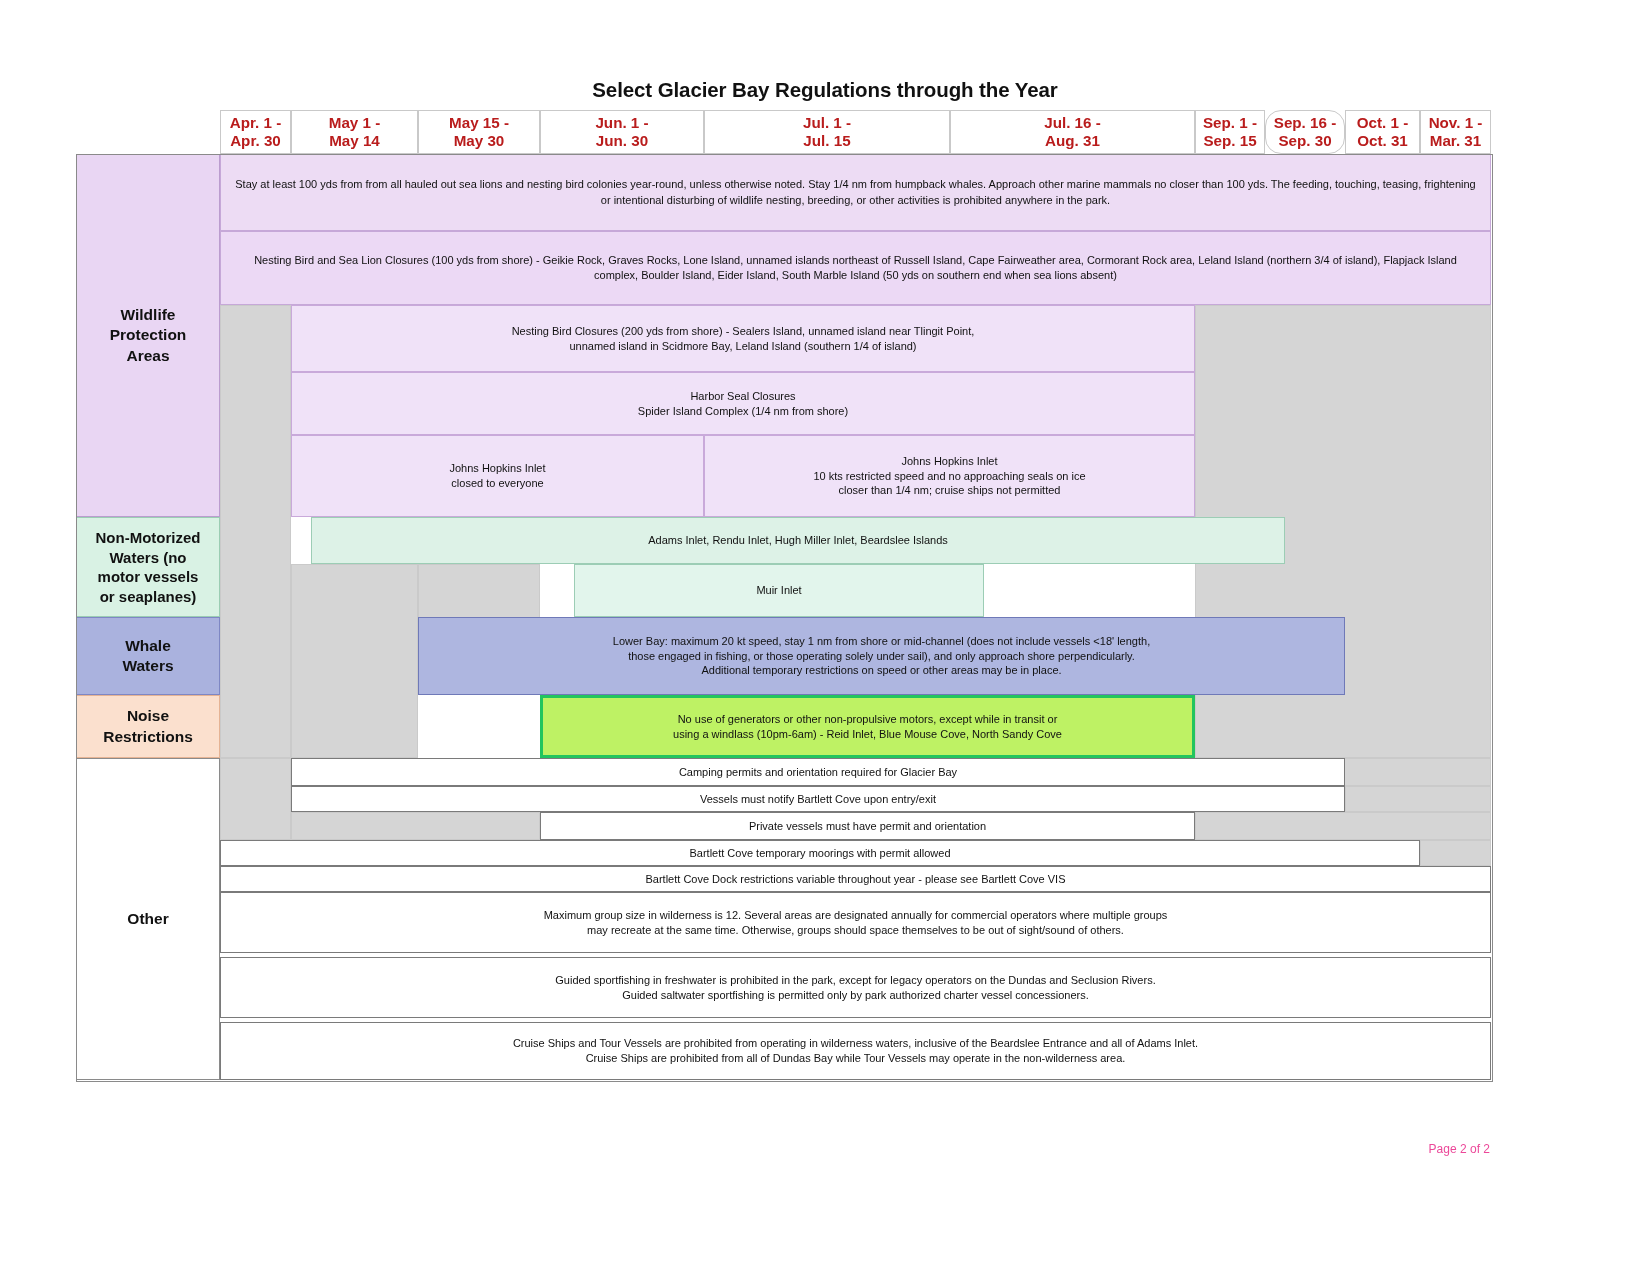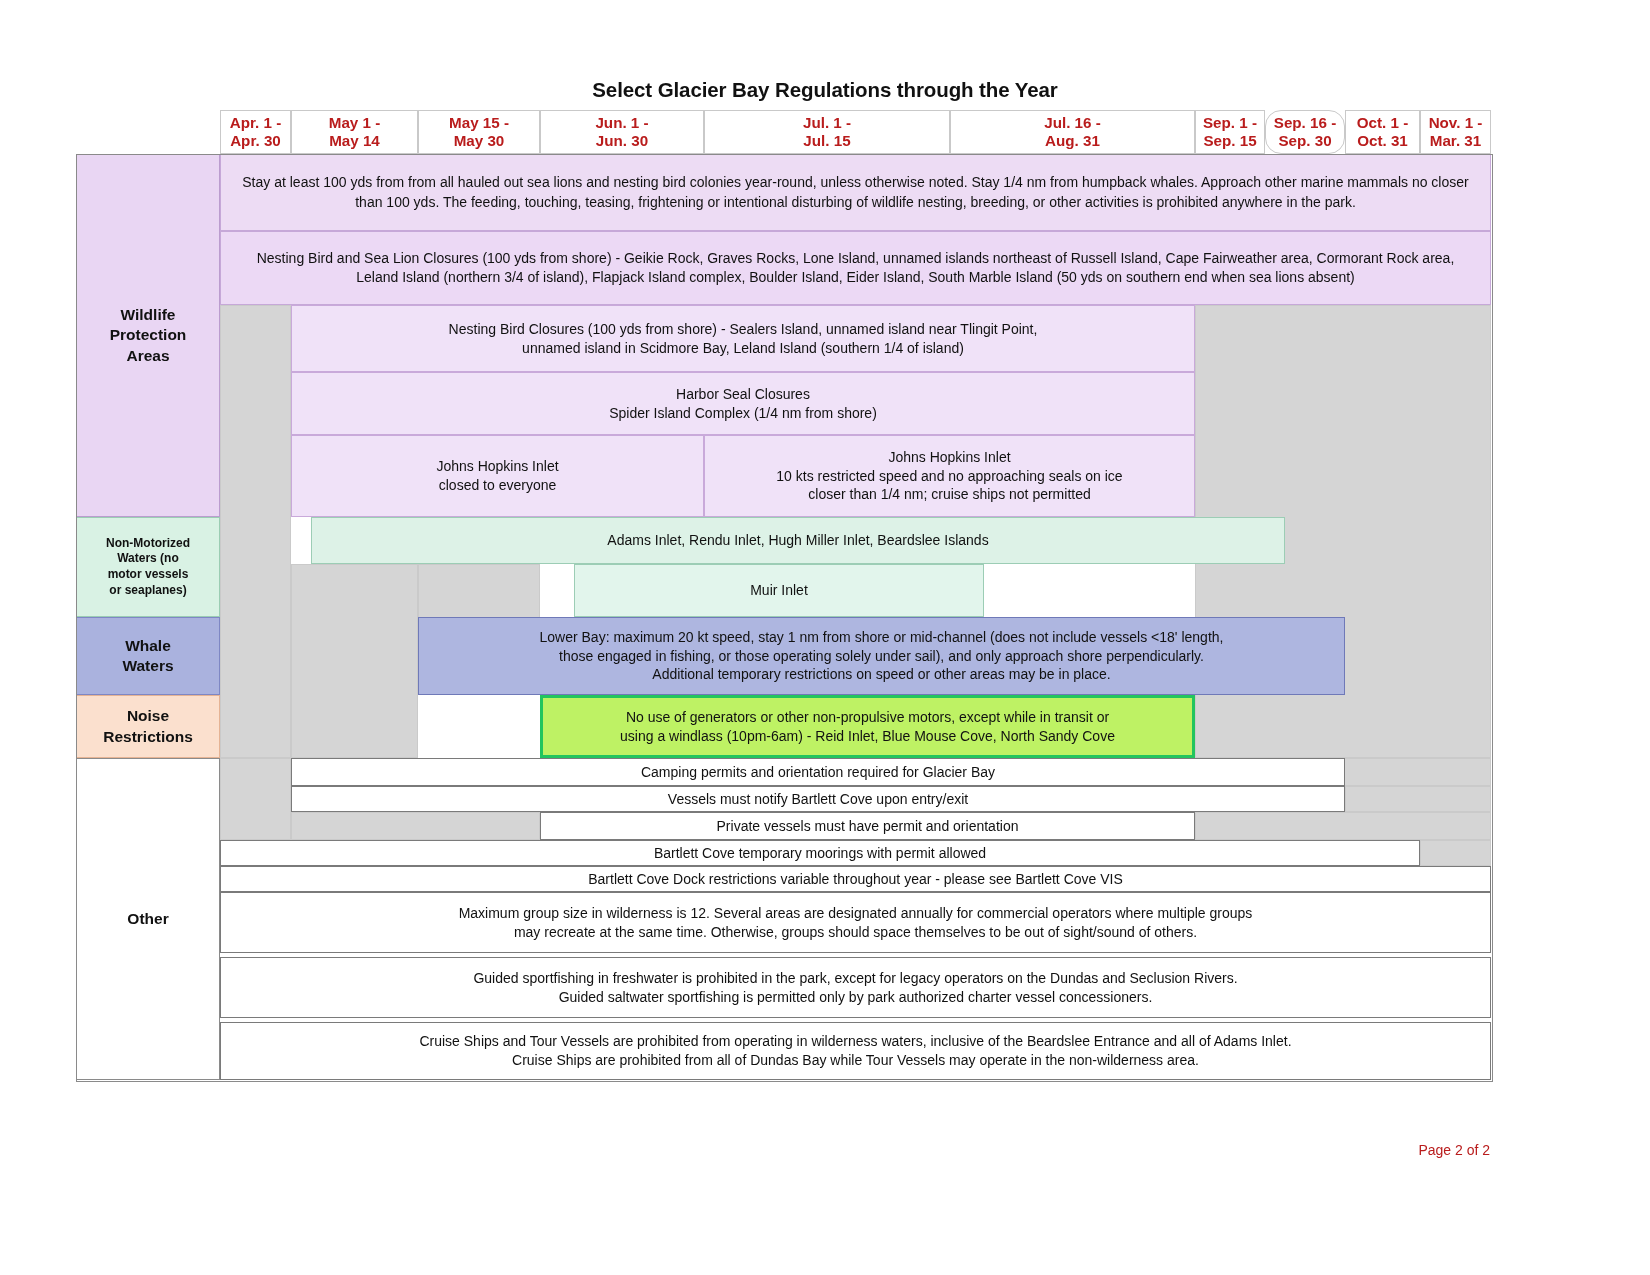--- a/index.html
+++ b/index.html
@@ -25,21 +25,21 @@
   .title span{display:inline-block;transform:translateX(0px);}
 
   
   .cell{
     position:absolute;
     box-sizing:border-box;
     display:flex;
     align-items:center;
     justify-content:center;
     text-align:center;
-    font-size:14px;
+    font-size:11px;
     line-height:1.34;
     padding:2px 6px;
     white-space:pre-line;
   }
 
   .hdr{
     font-weight:bold;
     font-size:15.2px;
     line-height:1.18;
     background:#ffffff;
@@ -77,22 +77,22 @@
     position:absolute;
     border:1px solid #8a8a8a;
     background:transparent;
     pointer-events:none;
   }
 
   .footer{
     position:absolute;
     right:160px;
     top:1142px;
-    font-size:14px;
-    color:#b91c1c;
+    font-size:12px;
+    color:#ec4899;
   }
 </style>
 </head>
 <body>
 
 <div id="sheet">
 
   <div class="title">
     <span>Select Glacier Bay Regulations through the Year</span>
   </div>
@@ -114,21 +114,21 @@
   <div class="cell hdr" style="left:1265px;top:110px;width:80px;height:44px;border-radius:16px;">Sep. 16 -
 Sep. 30</div>
   <div class="cell hdr" style="left:1345px;top:110px;width:75px;height:44px;">Oct. 1 -
 Oct. 31</div>
   <div class="cell hdr" style="left:1420px;top:110px;width:71px;height:44px;">Nov. 1 -
 Mar. 31</div>
 
   <div class="cell rowlabel purpleLbl" style="left:76px;top:154px;width:144px;height:363px;">Wildlife
 Protection
 Areas</div>
-  <div class="cell rowlabel mintLbl" style="left:76px;top:517px;width:144px;height:100px;font-size:12px;">Non-Motorized
+  <div class="cell rowlabel mintLbl" style="left:76px;top:517px;width:144px;height:100px;font-size:15px;">Non-Motorized
 Waters (no
 motor vessels
 or seaplanes)</div>
   <div class="cell rowlabel blueLbl" style="left:76px;top:617px;width:144px;height:78px;">Whale
 Waters</div>
   <div class="cell rowlabel peachLbl" style="left:76px;top:695px;width:144px;height:63px;">Noise
 Restrictions</div>
   <div class="cell rowlabel" style="left:76px;top:758px;width:144px;height:322px;background:#ffffff;border-color:#8a8a8a;">Other</div>
 
   <div class="cell grey" style="left:220px;top:305px;width:71px;height:453px;"></div>
@@ -143,21 +143,21 @@
   <div class="cell grey" style="left:291px;top:812px;width:249px;height:28px;"></div>
   <div class="cell grey" style="left:1195px;top:758px;width:296px;height:28px;"></div>
   <div class="cell grey" style="left:1345px;top:786px;width:146px;height:26px;"></div>
   <div class="cell grey" style="left:1195px;top:812px;width:296px;height:28px;"></div>
   <div class="cell grey" style="left:1420px;top:840px;width:71px;height:26px;"></div>
 
   <div class="cell purpleA" style="left:220px;top:154px;width:1271px;height:77px;padding:4px 14px;line-height:1.38;white-space:normal;">Stay at least 100 yds from  from all hauled out sea lions and nesting bird colonies year-round, unless otherwise noted.  Stay 1/4 nm from humpback whales. Approach other marine mammals no closer than 100 yds. The feeding, touching, teasing, frightening or intentional disturbing of wildlife nesting, breeding, or other activities is prohibited anywhere in the park.</div>
 
   <div class="cell purpleB" style="left:220px;top:231px;width:1271px;height:74px;padding:4px 14px;line-height:1.38;white-space:normal;">Nesting Bird and Sea Lion Closures (100 yds from shore) - Geikie Rock, Graves Rocks, Lone Island, unnamed islands northeast of Russell Island, Cape Fairweather area, Cormorant Rock area, Leland Island (northern 3/4 of island), Flapjack Island complex, Boulder Island, Eider Island, South Marble Island (50 yds on southern end when sea lions absent)</div>
 
-  <div class="cell purpleC" style="left:291px;top:305px;width:904px;height:67px;padding:2px 10px;">Nesting Bird Closures (100 yds from shore) - Sealers Island, unnamed island near Tlingit Point,
+  <div class="cell purpleC" style="left:291px;top:305px;width:904px;height:67px;padding:2px 10px;">Nesting Bird Closures (200 yds from shore) - Sealers Island, unnamed island near Tlingit Point,
 unnamed island in Scidmore Bay, Leland Island (southern 1/4 of island)</div>
 
   <div class="cell purpleC" style="left:291px;top:372px;width:904px;height:63px;padding:2px 10px;">Harbor Seal Closures
 Spider Island Complex (1/4 nm from shore)</div>
 
   <div class="cell purpleC" style="left:291px;top:435px;width:413px;height:82px;padding:2px 10px;">Johns Hopkins Inlet
 closed to everyone</div>
 
   <div class="cell purpleC" style="left:704px;top:435px;width:491px;height:82px;padding:2px 10px;">Johns Hopkins Inlet
 10 kts restricted speed and no approaching seals on ice

